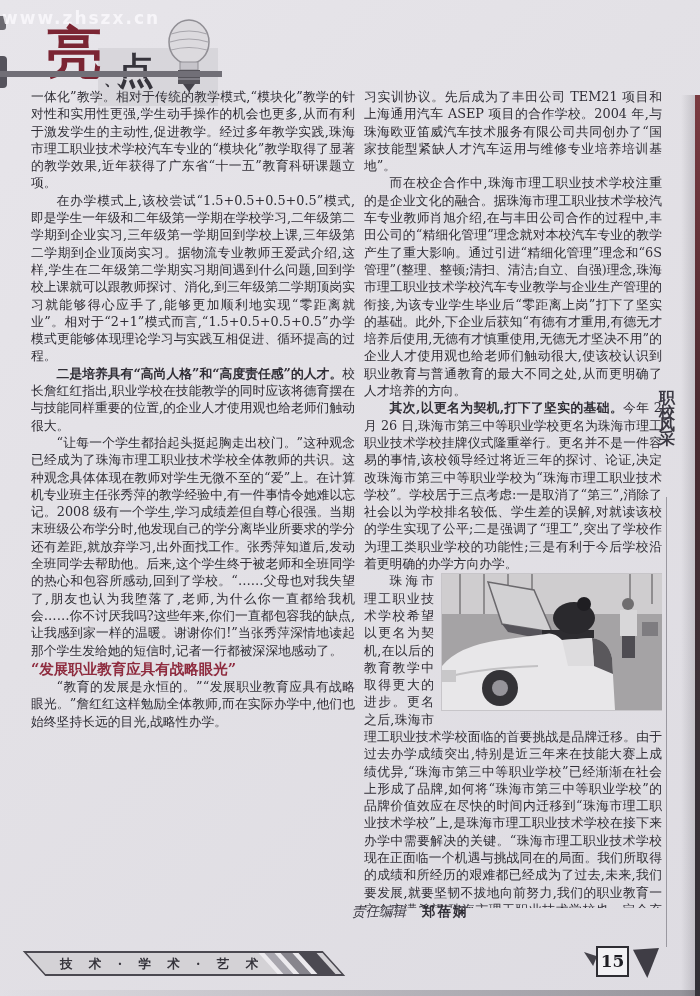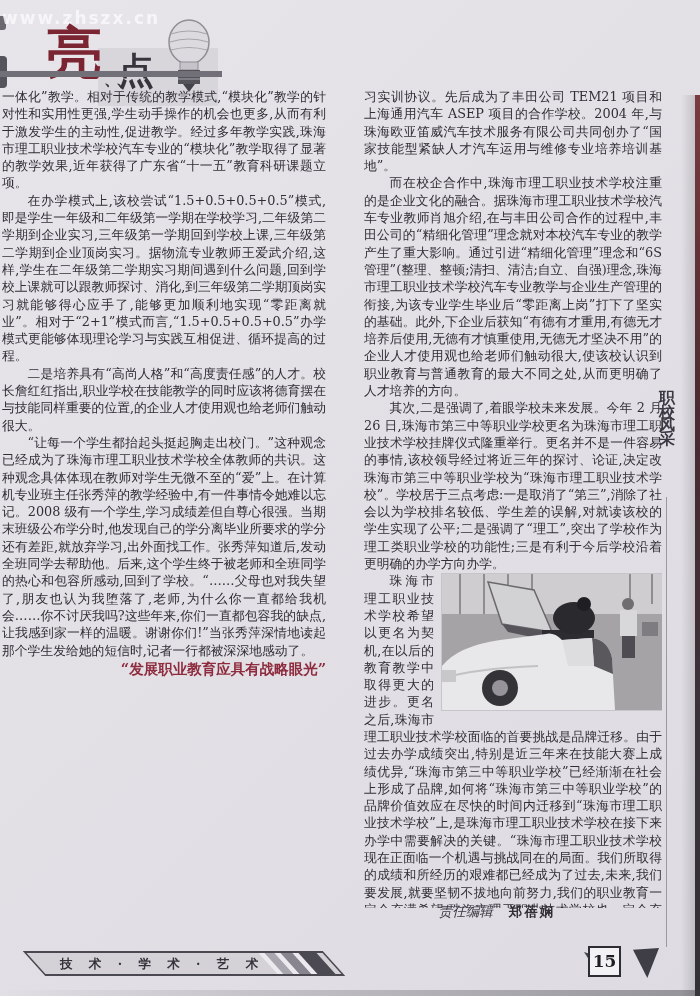--- a/index.html
+++ b/index.html
@@ -15,53 +15,53 @@
   
   .logo{position:absolute; left:40px; top:18px; height:80px;}
   .logo-ghost{position:absolute; left:58px; top:30px; width:120px; height:58px; background:rgba(190,188,196,.35);}
   .logo-liang{position:absolute; left:6px; top:6px; font-size:56px; line-height:1; font-weight:bold; color:#7b2533;}
   .logo-marks{position:absolute; left:64px; top:52px; font-size:16px; font-weight:bold; color:#38363e; letter-spacing:-4px;}
   .logo-dian{position:absolute; left:78px; top:34px; font-size:36px; line-height:1; font-weight:bold; color:#36343c;}
   .logo-bulb{position:absolute; left:122px; top:0px;}
   .logo-bar{position:absolute; left:0; top:71px; width:222px; height:6px; background:#716f77;}
   
   .col{position:absolute; top:88px; font-size:12.8px; line-height:17.3px; text-align:justify; overflow:hidden;}
-  .col-left{left:2px; width:324px; height:858px;}
+  .col-left{left:31px; width:324px; height:858px;}
   .col-right{left:364px; width:298px; height:820px;}
   .para{margin:0; text-indent:2em;}
   .para.cont{text-indent:0;}
-  .lead{font-weight:normal;}
-  .section-heading{margin:1px 0; text-align:right; text-indent:0; font-weight:bold; font-size:14.5px; color:#8e2b3e;}
+  .lead{font-weight:bold;}
+  .section-heading{margin:1px 0; text-align:left; text-indent:0; font-weight:bold; font-size:14.5px; color:#8e2b3e;}
   
   .photo{float:right; width:220px; height:136px; margin:2px 0 4px 8px; background:#b4b2b4; box-shadow:0 0 0 1px #c7c5c9;}
   
   .side-label{position:absolute; left:651px; top:378px; width:26px; writing-mode:vertical-rl; text-orientation:upright;
     font-weight:bold; font-size:16px; letter-spacing:13px; color:#3b3943;
     font-family:"DejaVu Sans","Liberation Sans",sans-serif;}
   .side-line{position:absolute; left:666px; top:497px; width:1px; height:450px; background:#9a98a0;}
   
   .banner{position:absolute; left:34px; top:951px; width:296px; height:21px;
     background:#d4d2d6; border:2px solid #4a4850; transform:skewX(42deg); overflow:hidden;}
   .banner-text{position:absolute; left:24px; top:0; width:200px; height:21px; line-height:21px;
     transform:skewX(-42deg); font-weight:bold; font-size:12.5px; letter-spacing:6px; color:#35333b; white-space:nowrap;}
   .stripes{position:absolute; right:0; top:0; height:100%; width:64px; display:flex;}
   .stripes i{display:block; height:100%;}
   .s-gap{width:6px; background:#eceaee;}
   .s1{width:10px; background:#a8a6ae;}
   .s2{width:12px; background:#87858d;}
   .s3{width:18px; background:#4b4951;}
   
-  .byline{position:absolute; left:352px; top:903px; width:290px; text-align:center; font-size:13.5px;}
+  .byline{position:absolute; left:352px; top:903px; width:290px; text-align:left; font-size:13.5px;}
   .byline .label{font-style:italic; margin-right:16px; color:#3a3842;}
   .byline .name{font-weight:bold; letter-spacing:2px;}
   
   .pageno-wrap{position:absolute; left:584px; top:944px; width:78px; height:38px;}
   .tri-left{position:absolute; left:0; top:8px; width:13px; height:14px; background:#44424a;
     clip-path:polygon(0 0,100% 30%,70% 100%);}
-  .num-box{position:absolute; left:4px; top:2px; width:29px; height:27px; background:#f2f1f4;
+  .num-box{position:absolute; left:12px; top:2px; width:29px; height:27px; background:#f2f1f4;
     border:2px solid #2e2d33; text-align:center; line-height:27px; font-weight:bold; font-size:17px; color:#1f1e24;}
   .tri-right{position:absolute; left:49px; top:4px; width:26px; height:30px; background:#3f3d45;
     clip-path:polygon(0 6%,100% 0,55% 100%);}
   
   .edge-right{position:absolute; right:0; top:95px; bottom:0; width:5px;
     background:linear-gradient(#7a3a40,#4a2a30 35%,#3a3238 70%,#333036);}
   .edge-shade{position:absolute; right:5px; top:95px; bottom:0; width:14px;
     background:linear-gradient(to right,rgba(90,88,96,0),rgba(90,88,96,.22));}
   .edge-bottom{position:absolute; left:0; right:0; bottom:0; height:6px;
     background:linear-gradient(to right,rgba(100,98,106,0),rgba(60,58,66,.45));}
@@ -95,26 +95,27 @@
     </span>
   </div>
   <div class="logo-bar"></div>
 
   <div class="col col-left">
     <p class="para cont"><span class="lead"></span><span>一体化”教学。相对于传统的教学模式,“模块化”教学的针对性和实用性更强,学生动手操作的机会也更多,从而有利于激发学生的主动性,促进教学。经过多年教学实践,珠海市理工职业技术学校汽车专业的“模块化”教学取得了显著的教学效果,近年获得了广东省“十一五”教育科研课题立项。</span></p>
     <p class="para"><span class="lead"></span><span>在办学模式上,该校尝试“1.5+0.5+0.5+0.5”模式,即是学生一年级和二年级第一学期在学校学习,二年级第二学期到企业实习,三年级第一学期回到学校上课,三年级第二学期到企业顶岗实习。据物流专业教师王爱武介绍,这样,学生在二年级第二学期实习期间遇到什么问题,回到学校上课就可以跟教师探讨、消化,到三年级第二学期顶岗实习就能够得心应手了,能够更加顺利地实现“零距离就业”。相对于“2+1”模式而言,“1.5+0.5+0.5+0.5”办学模式更能够体现理论学习与实践互相促进、循环提高的过程。</span></p>
     <p class="para"><span class="lead">二是培养具有“高尚人格”和“高度责任感”的人才。</span><span>校长詹红红指出,职业学校在技能教学的同时应该将德育摆在与技能同样重要的位置,的企业人才使用观也给老师们触动很大。</span></p>
     <p class="para"><span class="lead"></span><span>“让每一个学生都抬起头挺起胸走出校门。”这种观念已经成为了珠海市理工职业技术学校全体教师的共识。这种观念具体体现在教师对学生无微不至的“爱”上。在计算机专业班主任张秀萍的教学经验中,有一件事情令她难以忘记。2008 级有一个学生,学习成绩差但自尊心很强。当期末班级公布学分时,他发现自己的学分离毕业所要求的学分还有差距,就放弃学习,出外面找工作。张秀萍知道后,发动全班同学去帮助他。后来,这个学生终于被老师和全班同学的热心和包容所感动,回到了学校。“……父母也对我失望了,朋友也认为我堕落了,老师,为什么你一直都给我机会……你不讨厌我吗?这些年来,你们一直都包容我的缺点,让我感到家一样的温暖。谢谢你们!”当张秀萍深情地读起那个学生发给她的短信时,记者一行都被深深地感动了。</span></p>
     <p class="para section-heading">“发展职业教育应具有战略眼光”</p>
+    <p class="para"><span class="lead"></span><span>“教育的发展是永恒的。”“发展职业教育应具有战略眼光。”詹红红这样勉励全体教师,而在实际办学中,他们也始终坚持长远的目光,战略性办学。</span></p>
   </div>
 
   <div class="col col-right">
     <p class="para cont"><span class="lead"></span><span>习实训协议。先后成为了丰田公司 TEM21 项目和上海通用汽车 ASEP 项目的合作学校。2004 年,与珠海欧亚笛威汽车技术服务有限公司共同创办了“国家技能型紧缺人才汽车运用与维修专业培养培训基地”。</span></p>
     <p class="para"><span class="lead"></span><span>而在校企合作中,珠海市理工职业技术学校注重的是企业文化的融合。据珠海市理工职业技术学校汽车专业教师肖旭介绍,在与丰田公司合作的过程中,丰田公司的“精细化管理”理念就对本校汽车专业的教学产生了重大影响。通过引进“精细化管理”理念和“6S 管理”(整理、整顿;清扫、清洁;自立、自强)理念,珠海市理工职业技术学校汽车专业教学与企业生产管理的衔接,为该专业学生毕业后“零距离上岗”打下了坚实的基础。此外,下企业后获知“有德有才重用,有德无才培养后使用,无德有才慎重使用,无德无才坚决不用”的企业人才使用观也给老师们触动很大,使该校认识到职业教育与普通教育的最大不同之处,从而更明确了人才培养的方向。</span></p>
-    <p class="para"><span class="lead">其次,二是强调了,着眼学校未来发展。</span><span>今年 2 月 26 日,珠海市第三中等职业学校更名为珠海市理工职业技术学校挂牌仪式隆重举行。更名并不是一件容易的事情,该校领导经过将近三年的探讨、论证,决定改珠海市第三中等职业学校为“珠海市理工职业技术学校”。学校居于三点考虑:一是取消了“第三”,消除了社会以为学校排名较低、学生差的误解,对就读该校的学生实现了公平;二是强调了“理工”,突出了学校作为理工类职业学校的功能性;三是有利于今后学校沿着更明确的办学方向办学。</span></p>
+    <p class="para"><span class="lead">其次,以更名为契机,打下了坚实的基础。</span><span>今年 2 月 26 日,珠海市第三中等职业学校更名为珠海市理工职业技术学校挂牌仪式隆重举行。更名并不是一件容易的事情,该校领导经过将近三年的探讨、论证,决定改珠海市第三中等职业学校为“珠海市理工职业技术学校”。学校居于三点考虑:一是取消了“第三”,消除了社会以为学校排名较低、学生差的误解,对就读该校的学生实现了公平;二是强调了“理工”,突出了学校作为理工类职业学校的功能性;三是有利于今后学校沿着更明确的办学方向办学。</span></p>
 
     <div class="photo">
       <svg width="220" height="136" viewBox="0 0 220 136">
         <rect width="220" height="136" fill="#b1afb1"></rect>
         <rect width="220" height="40" fill="#cfcdcf"></rect>
         <path d="M18 0 V40 M42 0 V40 M66 0 V40 M90 0 V38 M188 0 V28 M210 0 V30" stroke="#8f8d8f" stroke-width="2" fill="none"></path>
         <rect y="40" width="220" height="96" fill="#a5a3a5"></rect>
 
         <circle cx="186" cy="30" r="6" fill="#6f6d6f"></circle>
         <rect x="178" y="36" width="17" height="26" fill="#d8d7d9"></rect>

